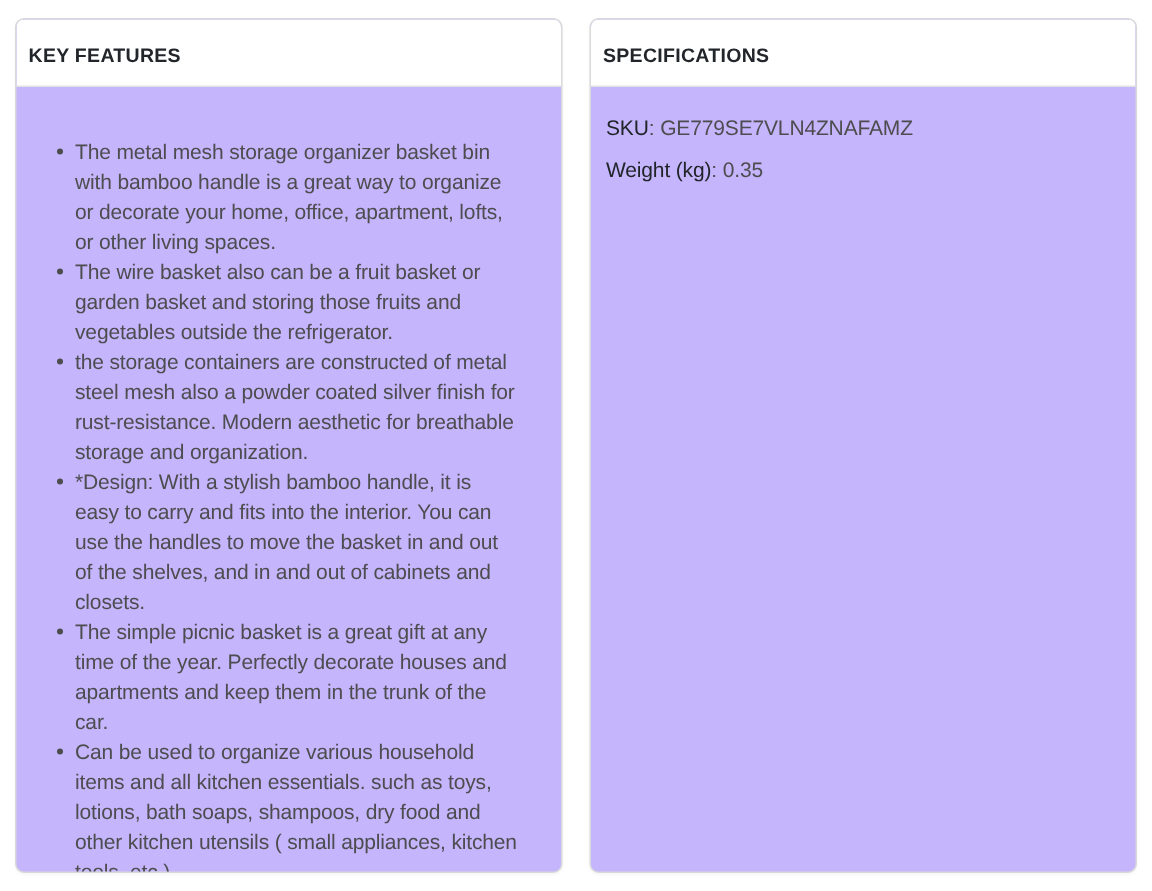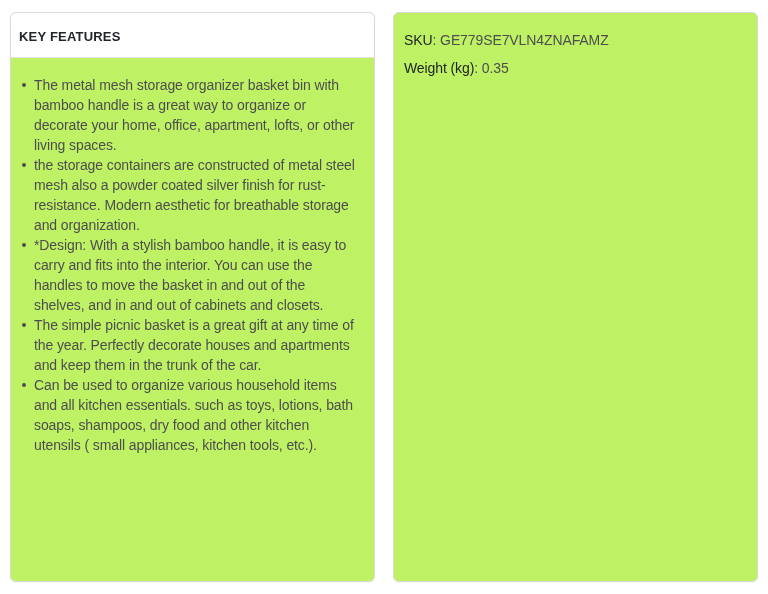--- a/index.html
+++ b/index.html
@@ -14,21 +14,21 @@
   }
   .cards {
     display: flex;
     gap: 18px;
     padding: 12px 10px;
     width: 768px;
   }
   .card {
     flex: 1 1 0;
     height: 570px;
-    background: #bef264;
+    background: #c4b5fd;
     border: 1px solid #d9d9d9;
     border-radius: 6px;
     overflow: hidden;
     box-shadow: 0 1px 2px rgba(0,0,0,0.04);
   }
   .card-header {
     padding: 16px 10px 13px 8px;
     border-bottom: 1px solid #e2e2e2;
     background: #ffffff;
   }
@@ -36,21 +36,21 @@
     margin: 0;
     font-size: 13px;
     font-weight: 700;
     color: #22262b;
     letter-spacing: 0.2px;
   }
   .card-body {
     padding: 17px 12px 16px 10px;
   }
   .features-list {
-    margin: 0;
+    margin: 16px;
     padding: 0;
     list-style: none;
     font-size: 14px;
     line-height: 20px;
     color: #4d4d4f;
     letter-spacing: -0.1px;
     max-width: 338px;
   }
   .feature-item {
     position: relative;
@@ -84,28 +84,32 @@
 
 <div class="cards">
 
   <section class="card">
     <header class="card-header">
       <h2 class="card-title">KEY FEATURES</h2>
     </header>
     <div class="card-body">
       <ul class="features-list">
         <li class="feature-item">The metal mesh storage organizer basket bin with bamboo handle is a great way to organize or decorate your home, office, apartment, lofts, or other living spaces.</li>
+        <li class="feature-item">The wire basket also can be a fruit basket or garden basket and storing those fruits and vegetables outside the refrigerator.</li>
         <li class="feature-item">the storage containers are constructed of metal steel mesh also a powder coated silver finish for rust-resistance. Modern aesthetic for breathable storage and organization.</li>
         <li class="feature-item">*Design: With a stylish bamboo handle, it is easy to carry and fits into the interior. You can use the handles to move the basket in and out of the shelves, and in and out of cabinets and closets.</li>
         <li class="feature-item">The simple picnic basket is a great gift at any time of the year. Perfectly decorate houses and apartments and keep them in the trunk of the car.</li>
         <li class="feature-item">Can be used to organize various household items and all kitchen essentials. such as toys, lotions, bath soaps, shampoos, dry food and other kitchen utensils ( small appliances, kitchen tools, etc.).</li>
       </ul>
     </div>
   </section>
 
   <section class="card">
+    <header class="card-header">
+      <h2 class="card-title">SPECIFICATIONS</h2>
+    </header>
     <div class="card-body">
       <p class="spec-row"><span class="spec-label">SKU</span><span class="spec-sep">: </span><span class="spec-value">GE779SE7VLN4ZNAFAMZ</span></p>
       <p class="spec-row"><span class="spec-label">Weight (kg)</span><span class="spec-sep">: </span><span class="spec-value">0.35</span></p>
     </div>
   </section>
 
 </div>
 
 </body></html>

